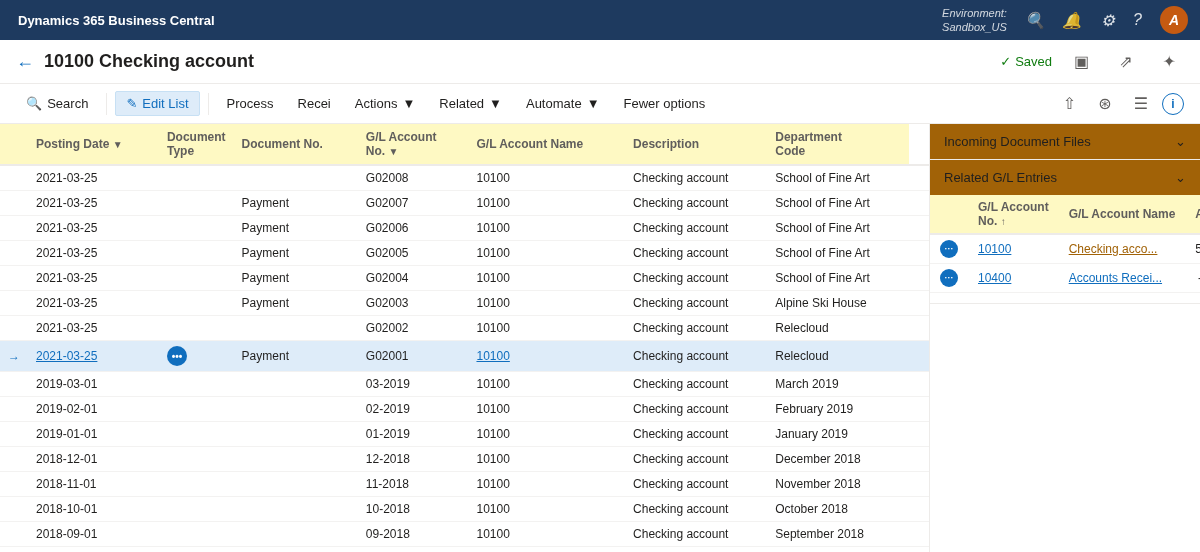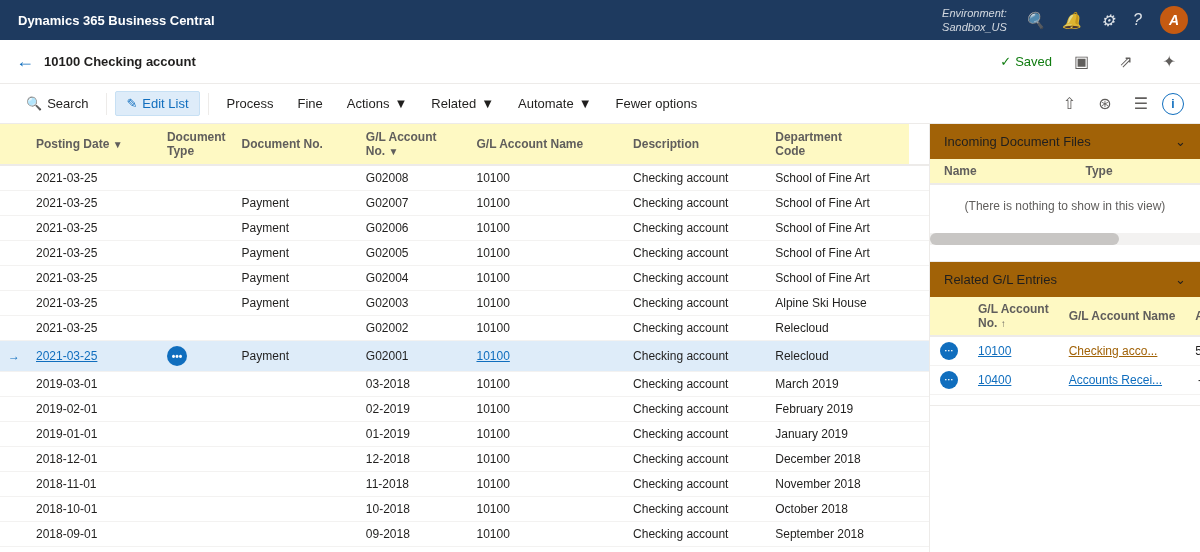--- a/index.html
+++ b/index.html
@@ -26,21 +26,21 @@
       background: white;
       height: 44px;
       display: flex;
       align-items: center;
       padding: 0 16px;
       border-bottom: 1px solid #edebe9;
       justify-content: space-between;
     }
     .page-title-left { display: flex; align-items: center; gap: 10px; }
     .back-btn { color: #106ebe; font-size: 18px; cursor: pointer; }
-    .page-title { font-size: 13px; font-weight: 600; color: #201f1e; }
+    .page-title { font-size: 18px; font-weight: 600; color: #201f1e; }
     .page-title-right { display: flex; align-items: center; gap: 14px; }
     .saved-badge { color: #107c10; font-size: 13px; display: flex; align-items: center; gap: 4px; }
 
     
     .command-bar {
       background: white;
       height: 40px;
       display: flex;
       align-items: center;
       padding: 0 16px;
@@ -250,21 +250,21 @@
   <div class="cmd-sep"></div>
   <button class="cmd-btn active">
     <span>✎</span>
     <span>Edit List</span>
   </button>
   <div class="cmd-sep"></div>
   <button class="cmd-btn">
     <span>Process</span>
   </button>
   <button class="cmd-btn">
-    <span>Fine</span>
+    <span>Recei</span>
   </button>
   <button class="cmd-btn">
     <span>Actions</span>
     <span>▼</span>
   </button>
   <button class="cmd-btn">
     <span>Related</span>
     <span>▼</span>
   </button>
   <button class="cmd-btn">
@@ -390,21 +390,21 @@
               <td><a class="link-text">10100</a></td>
               <td>Checking account</td>
               <td>Relecloud</td>
               <td></td>
             </tr>
             <tr>
               <td style="width: 20px; color: rgb(16, 110, 190);"></td>
               <td>2019-03-01</td>
               <td style="width: 24px;"></td>
               <td></td>
-              <td>03-2018</td>
+              <td>03-2019</td>
               <td>10100</td>
               <td>Checking account</td>
               <td>March 2019</td>
               <td></td>
             </tr>
             <tr>
               <td style="width: 20px; color: rgb(16, 110, 190);"></td>
               <td>2019-02-01</td>
               <td style="width: 24px;"></td>
               <td></td>
@@ -484,34 +484,20 @@
       </table>
     </div>
   </div>
 
   <div class="right-panel">
 
     <div class="panel-section">
       <div class="panel-header">
         <span>Incoming Document Files</span>
         <span>⌄</span>
-      </div>
-      <div class="panel-content">
-        <table class="doc-files-table">
-          <thead>
-            <tr>
-              <th>Name</th>
-              <th>Type</th>
-            </tr>
-          </thead>
-        </table>
-        <div class="doc-files-empty">(There is nothing to show in this view)</div>
-        <div class="scrollbar-area">
-          <div class="scrollbar-thumb"></div>
-        </div>
       </div>
     </div>
 
     <div class="panel-section">
       <div class="panel-header">
         <span>Related G/L Entries</span>
         <span>⌄</span>
       </div>
       <div class="panel-content">
         <table class="gl-entries-table">

